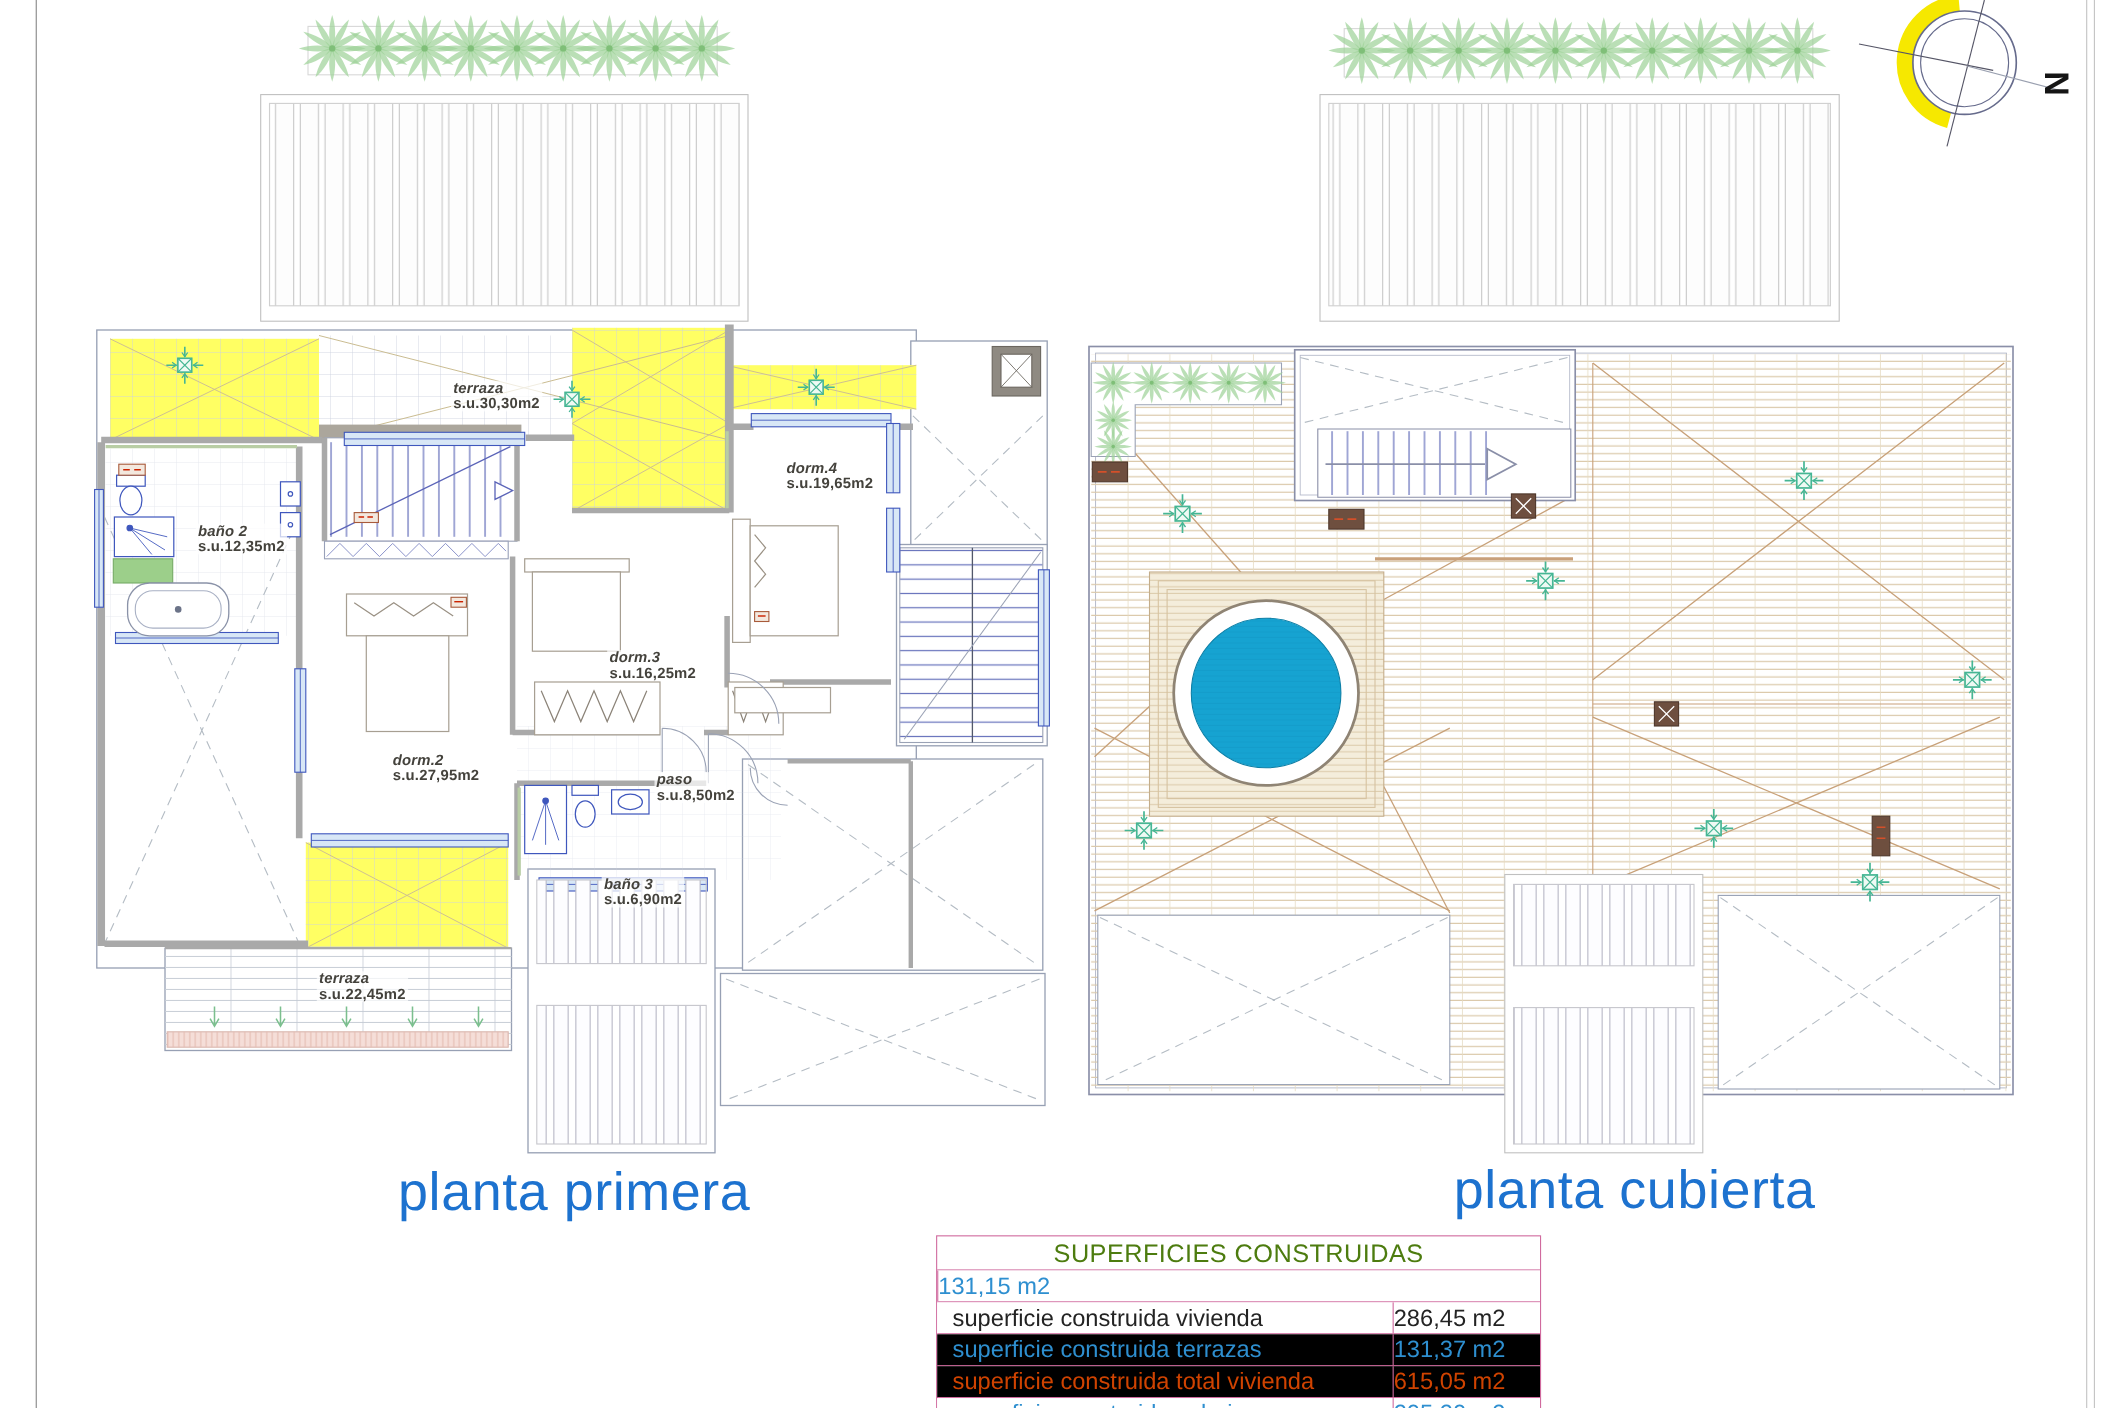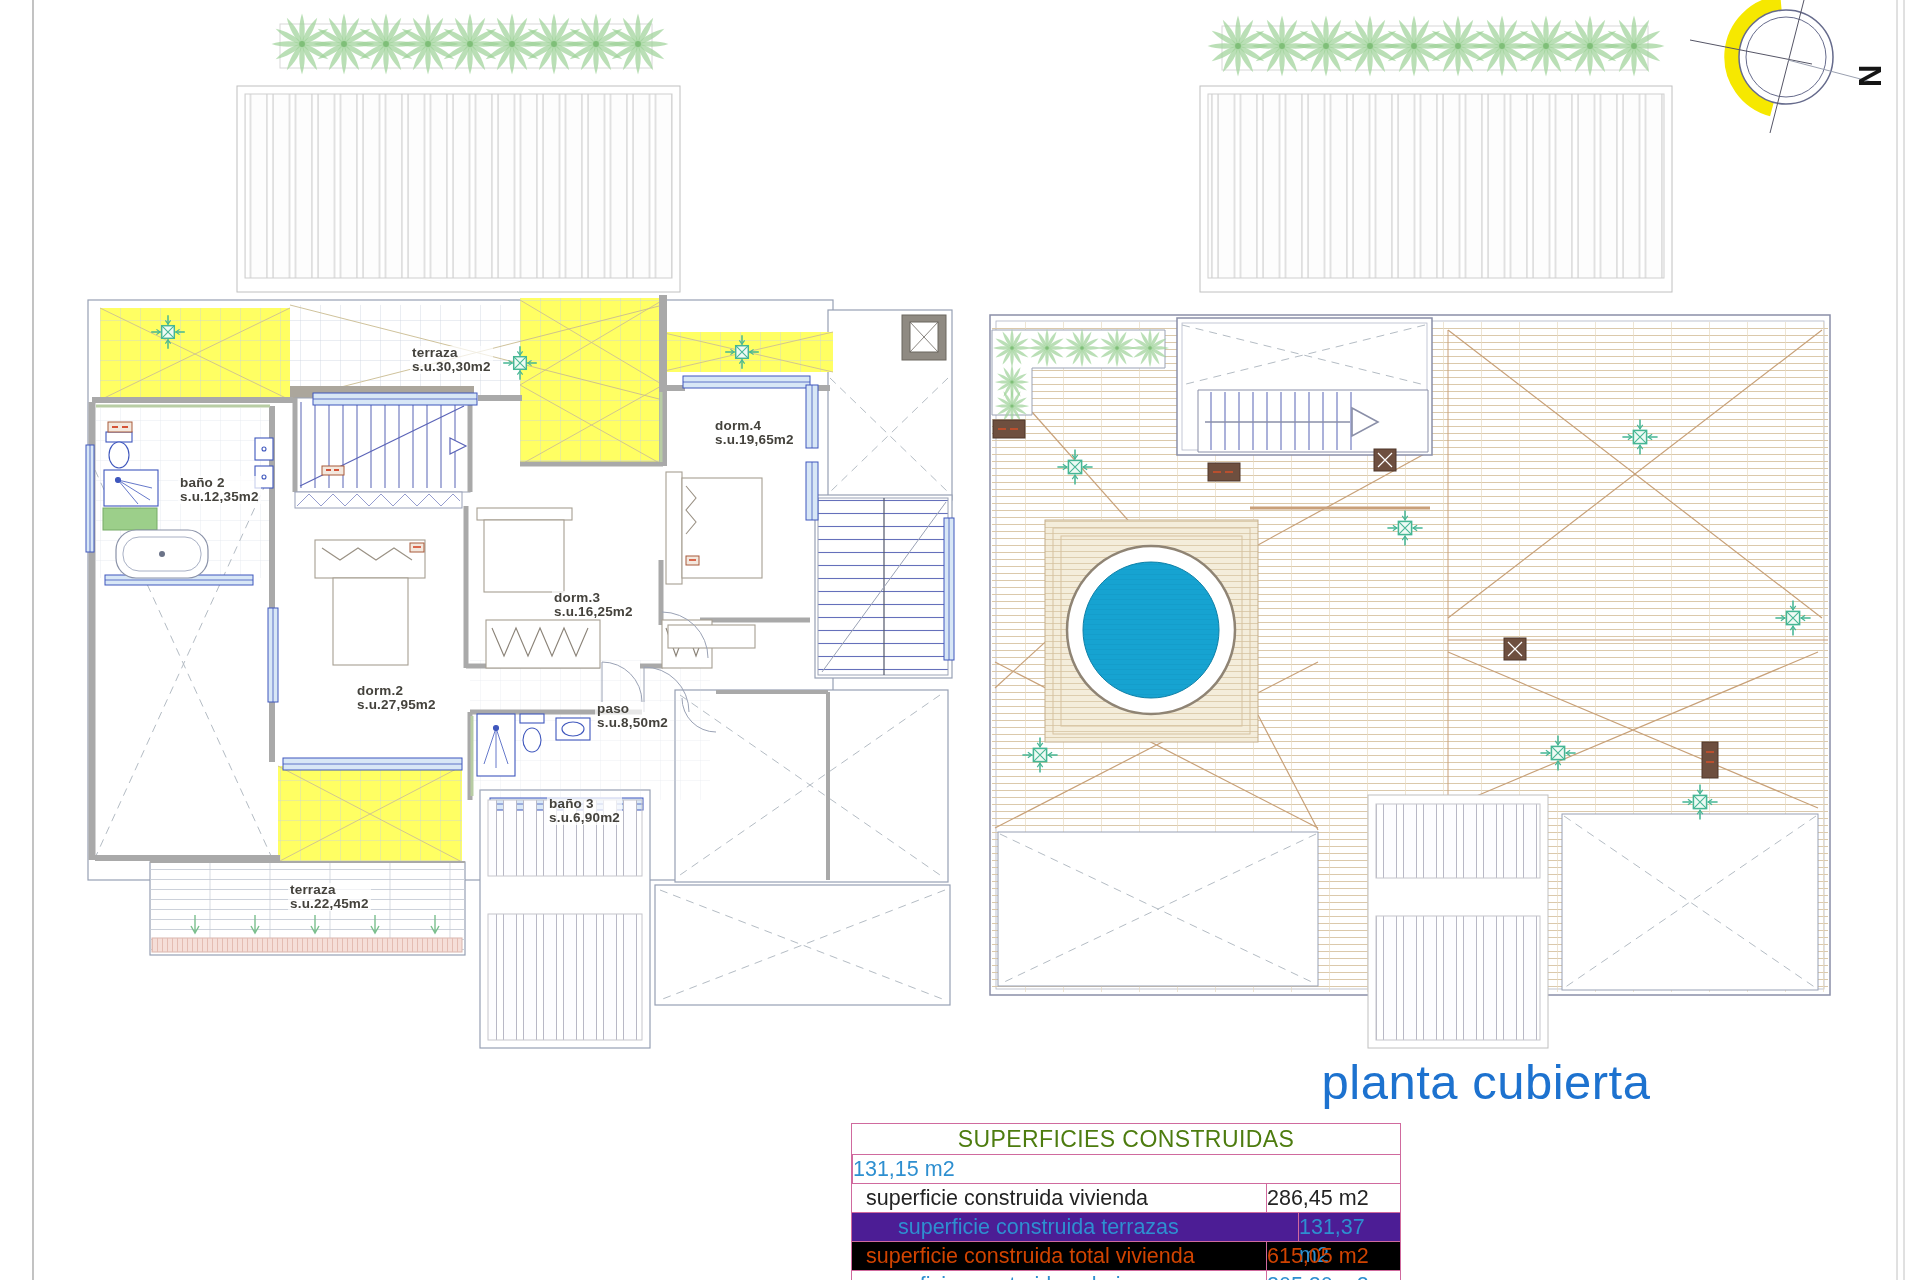--- a/index.html
+++ b/index.html
@@ -3,39 +3,39 @@
 <meta charset="utf-8">
 <style>
   html,body{margin:0;padding:0;}
   body{width:1920px;height:1280px;overflow:hidden;background:#ffffff;position:relative;
        font-family:"Liberation Sans", sans-serif;}
   #sheet{position:absolute;inset:0;}
   svg.plan{position:absolute;left:0;top:0;width:1920px;height:1280px;}
   .room-label{position:absolute;font-size:13.5px;font-weight:700;color:#44423c;
       line-height:14px;white-space:nowrap;background:rgba(255,255,255,.72);padding:0 2px;
       letter-spacing:.2px;}
-  .room-label .rname{display:block;}
+  .room-label .rname{display:block;font-style:italic;}
   .room-label .rarea{display:block;}
   .plan-title{position:absolute;font-size:49px;font-weight:500;color:#1d72cf;
       width:420px;text-align:center;letter-spacing:.5px;}
   #compass-n{position:absolute;left:1858px;top:58px;font-size:31px;font-weight:700;color:#151515;
       transform:rotate(90deg);}
   
   #areas-table{position:absolute;left:851px;top:1123px;width:548px;
       border:1.5px solid #d06a9e;background:#fff;font-size:21.5px;}
   #areas-table .t-head{height:30px;line-height:30px;text-align:center;color:#4d7c0f;
       font-size:23px;letter-spacing:.4px;border-bottom:1.5px solid #d06a9e;}
   #areas-table .t-row{display:flex;height:28px;line-height:28px;border-bottom:1.5px solid #d06a9e;}
   #areas-table .t-row:last-child{border-bottom:none;}
   #areas-table .t-label{width:400px;padding-left:14px;white-space:nowrap;overflow:hidden;}
   #areas-table .t-value{flex:1;border-left:1.5px solid #d06a9e;text-align:left;padding-right:10px;}
   .c-blue{color:#2e8fd0;}
   .c-black{color:#232323;}
   .c-red{color:#d04300;}
-  .bg-yellow{background:#4c1d95;padding-left:32px;}
+  .bg-yellow{background:#000000;}
   .bg-green{background:#000000;}
   .bg-white{background:#ffffff;}
 </style>
 </head>
 <body>
 
 <div id="sheet">
 
 <svg class="plan" viewBox="0 0 1920 1280">
   <defs>
@@ -473,20 +473,21 @@
 </div>
 <div class="room-label" style="left:547px;top:753px;margin-top:44px;">
   <span class="rname">baño 3</span>
   <span class="rarea">s.u.6,90m2</span>
 </div>
 <div class="room-label" style="left:288px;top:883px;">
   <span class="rname">terraza</span>
   <span class="rarea">s.u.22,45m2</span>
 </div>
 
+<div class="plan-title" style="left:312px;top:1056px;">planta primera</div>
 <div class="plan-title" style="left:1276px;top:1054px;">planta cubierta</div>
 
 <div id="areas-table">
   <div class="t-head">SUPERFICIES CONSTRUIDAS</div>
   <div class="t-row bg-white">
     <div class="t-value c-blue">131,15 m2</div>
   </div>
   <div class="t-row bg-white">
     <div class="t-label c-black">superficie construida vivienda</div>
     <div class="t-value c-black">286,45 m2</div>

